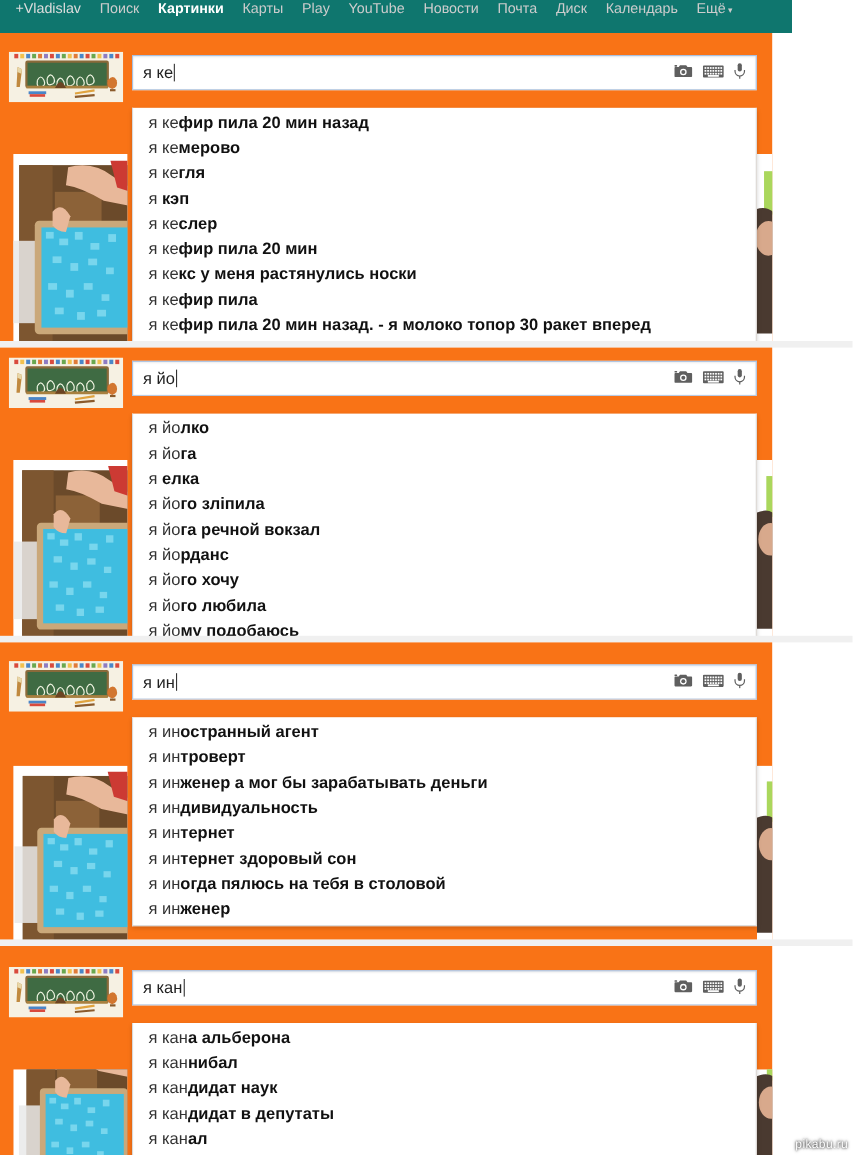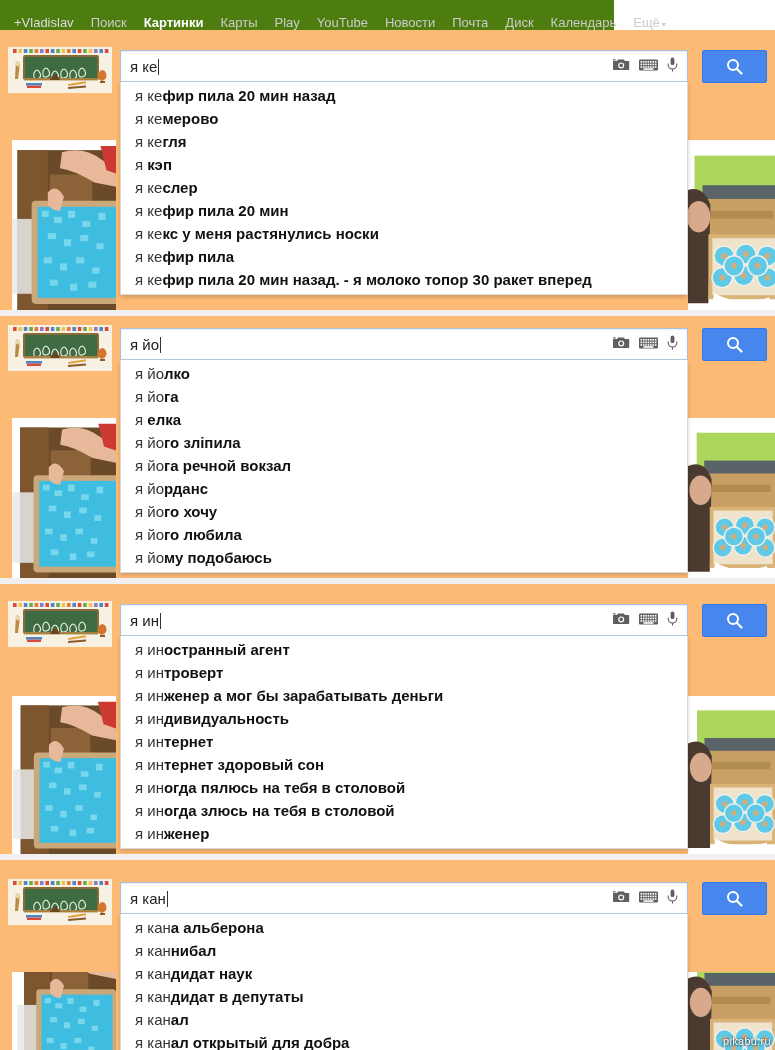--- a/index.html
+++ b/index.html
@@ -7,41 +7,41 @@
     margin: 0; padding: 0;
     width: 775px; height: 1050px;
     overflow: hidden;
     background: #ffffff;
     font-family: "Liberation Sans", sans-serif;
   }
 
   
   .navbar {
     position: absolute; top: 0; left: 0;
-    width: 614px; height: 30px;
-    background: #4d7c0f;
-    display: flex; align-items: flex-end;
+    width: 720px; height: 30px;
+    background: #0f766e;
+    display: flex; align-items: flex-start;
     padding-left: 14px;
     white-space: nowrap;
   }
   .nav-item {
     color: #cccccc;
     font-size: 13px;
     margin-right: 17px;
     letter-spacing: 0px;
     cursor: pointer;
   }
   .nav-item.active { color: #ffffff; font-weight: bold; }
   .nav-item.plus { color: #dddddd; }
   .nav-caret { font-size: 8px; margin-left: 2px; }
 
   
   .shot {
-    position: absolute; left: 0; width: 775px;
-    background: #fdba74;
+    position: absolute; left: 0; width: 702px;
+    background: #f97316;
     overflow: hidden;
   }
   .shot-gap {
     position: absolute; left: 0; width: 775px;
     background: #f0f0f0;
   }
 
   
   .doodle {
     position: absolute;
@@ -91,20 +91,21 @@
 
   
   .suggest {
     position: absolute;
     width: 568px;
     background: #ffffff;
     border: 1px solid #d9d9d9;
     border-top: 0;
     box-shadow: 0 2px 4px rgba(0,0,0,0.18);
     padding: 2px 0 3px 0;
+    margin-top: 16px;
   }
   .sug-item {
     height: 23px; line-height: 23px;
     padding-left: 14px;
     font-size: 15px;
     color: #222222;
     white-space: nowrap;
     overflow: hidden;
     cursor: pointer;
   }
@@ -671,21 +672,20 @@
         </svg>
       </div>
       <div class="suggest" style="left: 120px; top: 52px;">
         <div class="sug-item"><span class="pre">я ин</span><span class="bold">остранный агент</span></div>
         <div class="sug-item"><span class="pre">я ин</span><span class="bold">троверт</span></div>
         <div class="sug-item"><span class="pre">я ин</span><span class="bold">женер а мог бы зарабатывать деньги</span></div>
         <div class="sug-item"><span class="pre">я ин</span><span class="bold">дивидуальность</span></div>
         <div class="sug-item"><span class="pre">я ин</span><span class="bold">тернет</span></div>
         <div class="sug-item"><span class="pre">я ин</span><span class="bold">тернет здоровый сон</span></div>
         <div class="sug-item"><span class="pre">я ин</span><span class="bold">огда пялюсь на тебя в столовой</span></div>
-        <div class="sug-item"><span class="pre">я ин</span><span class="bold">огда злюсь на тебя в столовой</span></div>
         <div class="sug-item"><span class="pre">я ин</span><span class="bold">женер</span></div>
       </div>
     </div>
     <div class="shot-gap" style="top: 854px; height: 6px;"></div>
     <div class="shot" style="top: 860px; height: 190px;">
       <div class="thumb" style="left: 12px; top: 112px; width: 104px; height: 78px;">
         <svg width="104" height="78" viewBox="0 0 120 170" preserveAspectRatio="xMidYMid slice">
           <rect width="120" height="170" fill="#ffffff"></rect>
           <rect x="14" y="10" width="106" height="160" fill="#6b4a2a"></rect>
           <rect x="14" y="10" width="30" height="160" fill="#7d5630"></rect>

